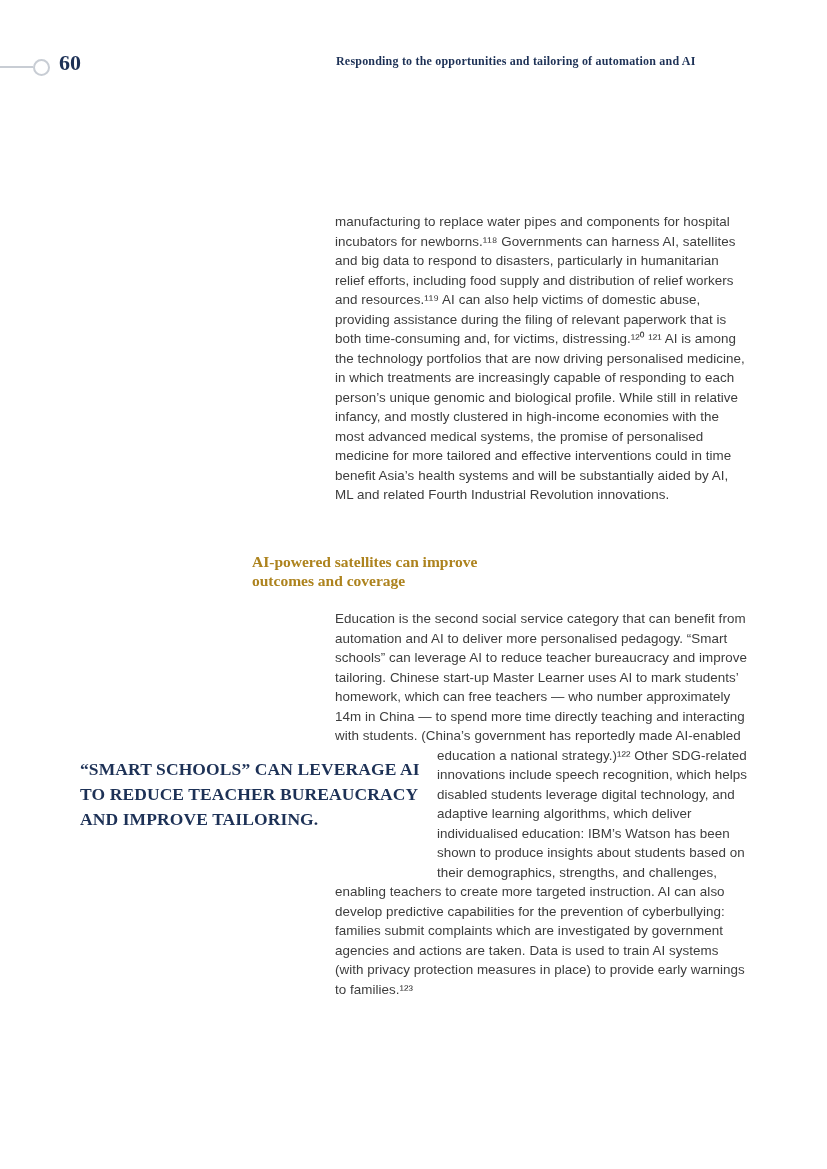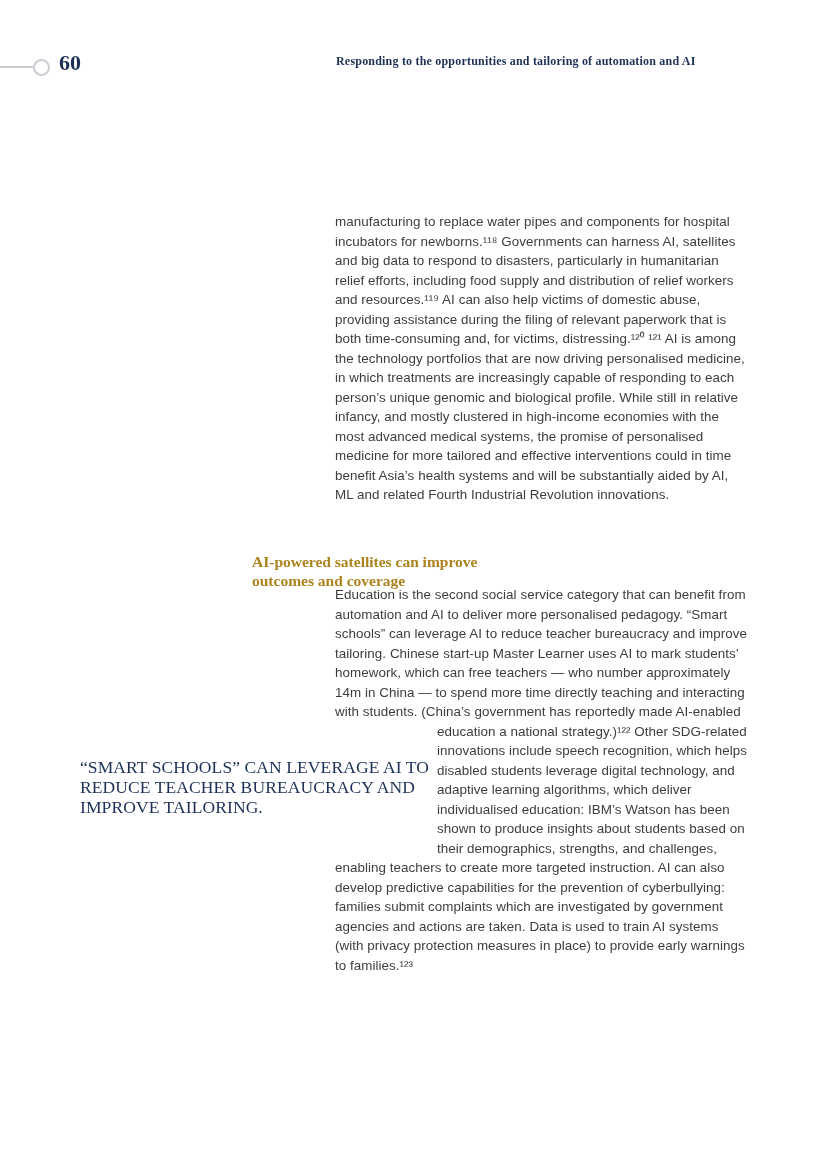--- a/index.html
+++ b/index.html
@@ -59,36 +59,36 @@
     left: 252px; top: 539px;
     width: 290px;
     font-family: "Liberation Serif", serif;
     font-weight: bold;
     font-size: 15.5px;
     line-height: 19px;
     color: var(--gold, #ad831e);
   }
   .para2 {
     position: absolute;
-    left: 335px; top: 572px;
+    left: 335px; top: 596px;
     width: 412px;
   }
   .quote-spacer {
     float: left;
     width: 102px;
     height: 118px;
   }
   .pull-quote {
     position: absolute;
     left: 80px; top: 757px;
     width: 354px;
     font-family: "Liberation Serif", serif;
-    font-weight: normal;
+    font-weight: bold;
     font-size: 17.5px;
-    line-height: 20px;
+    line-height: 25px;
     letter-spacing: 0.1px;
     color: var(--navy, #1d3156);
   }
 </style>
 </head>
 <body>
 
 <div class="page">
 
   <div class="rule"></div>

